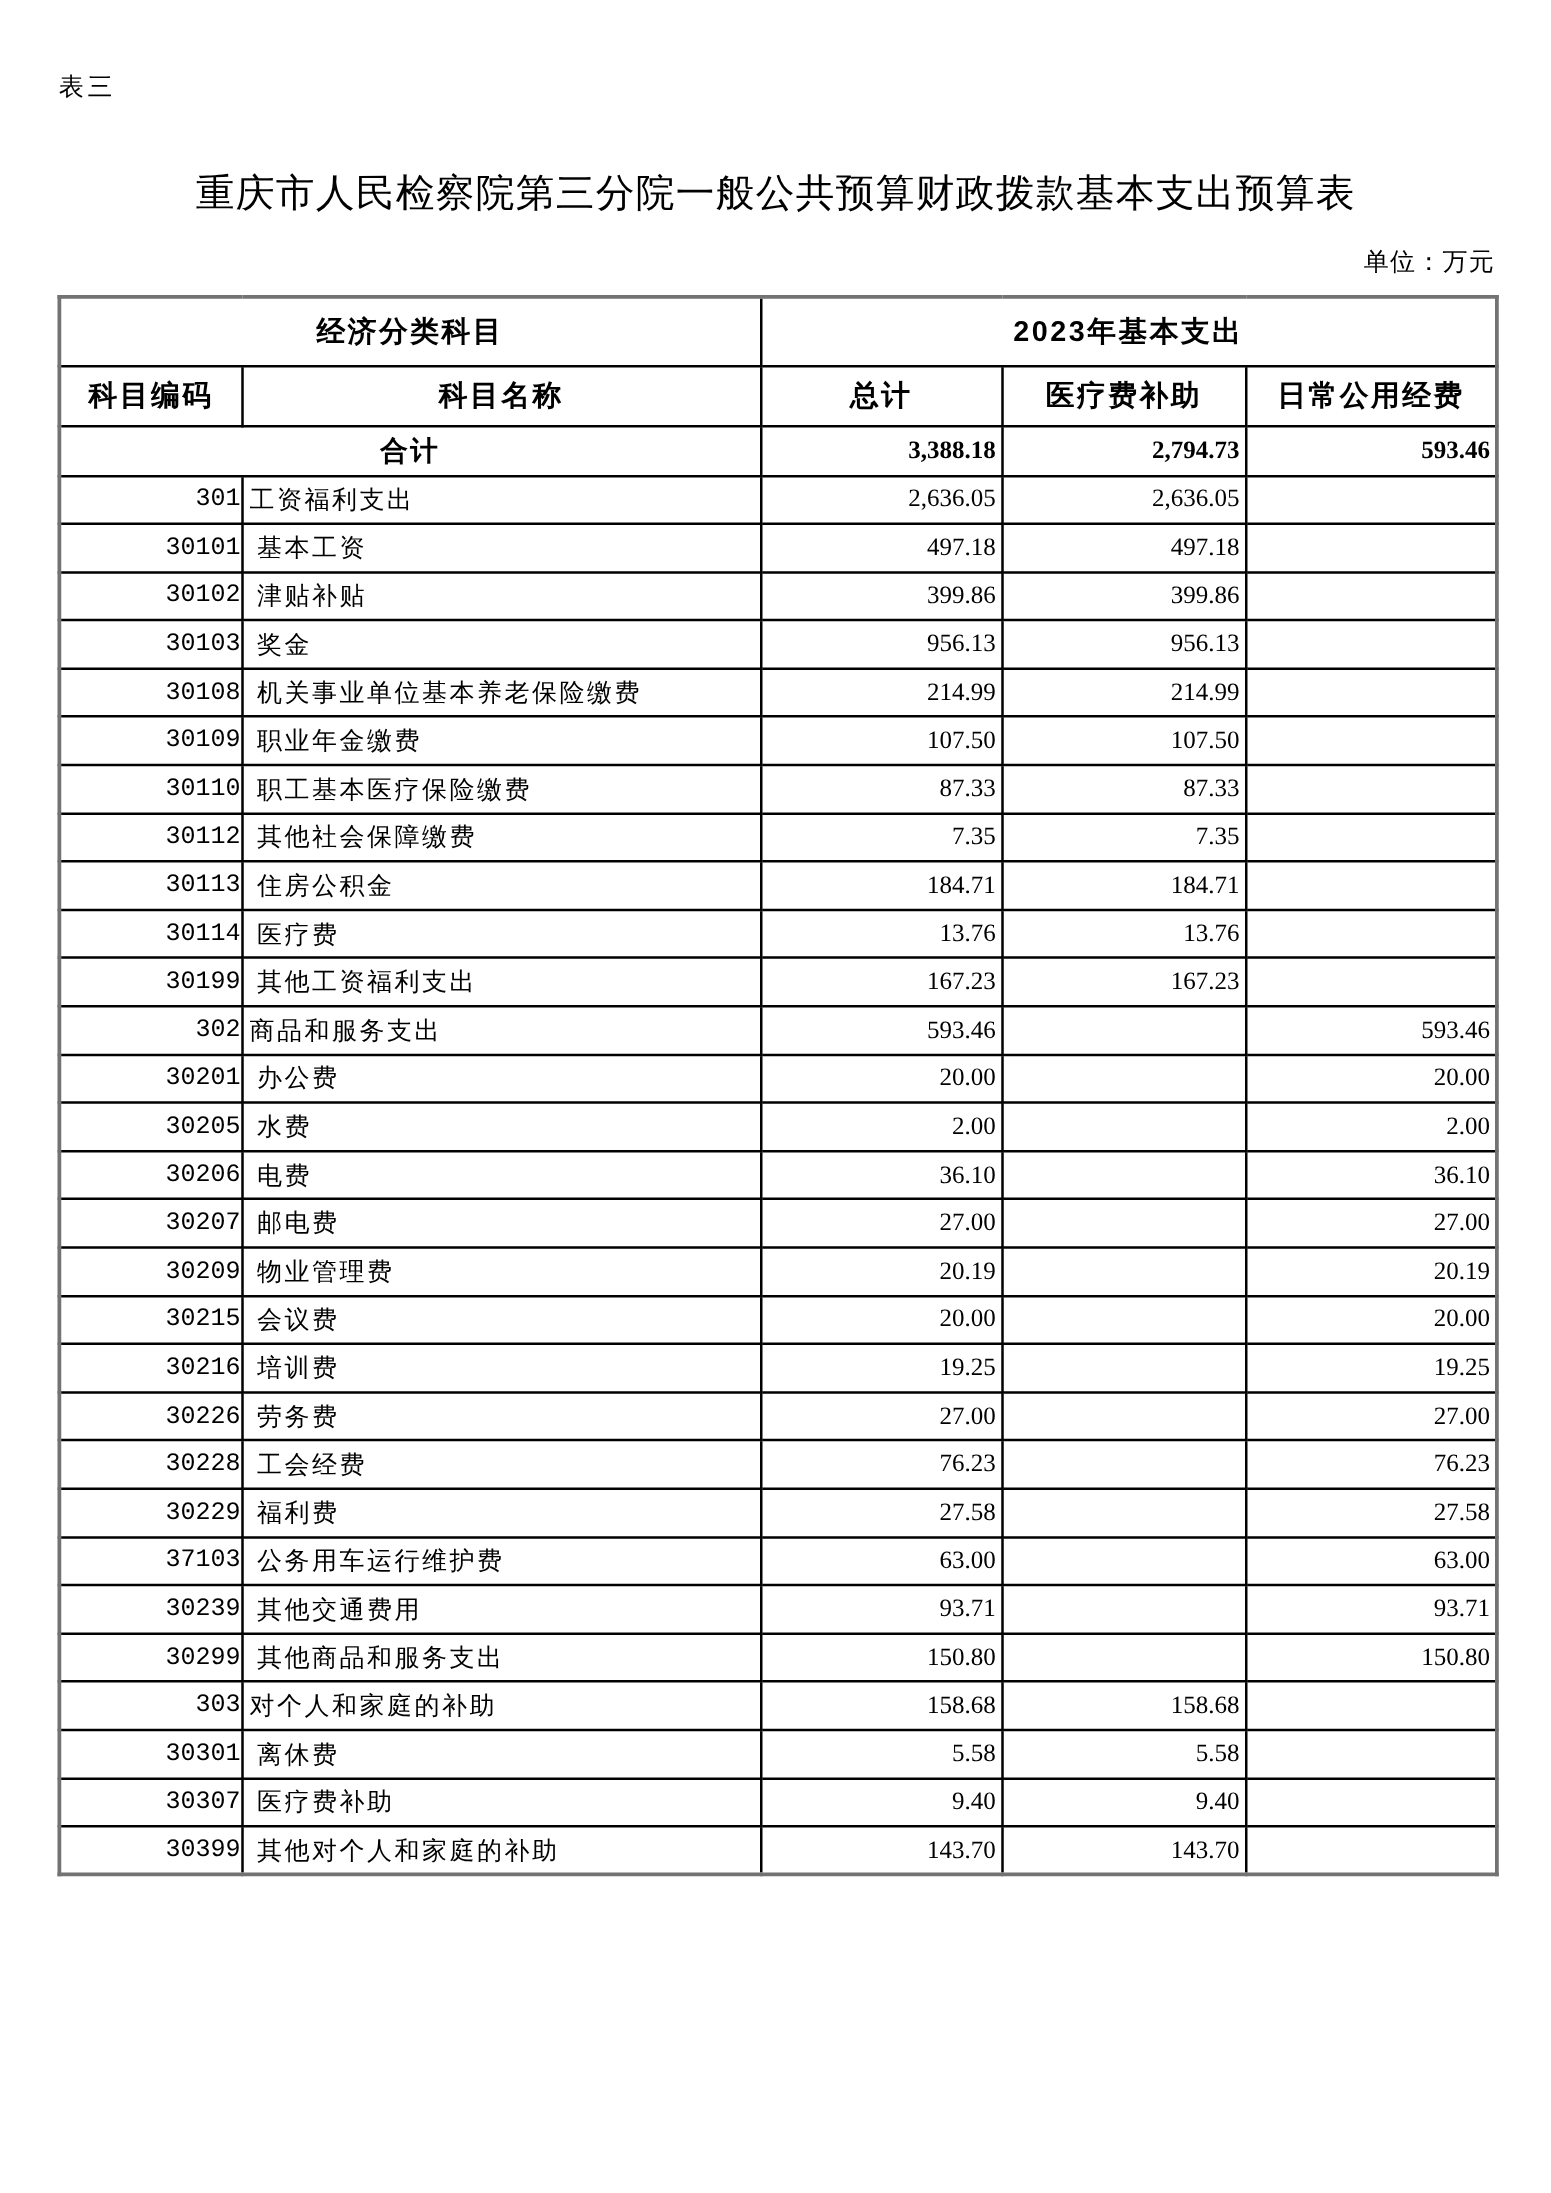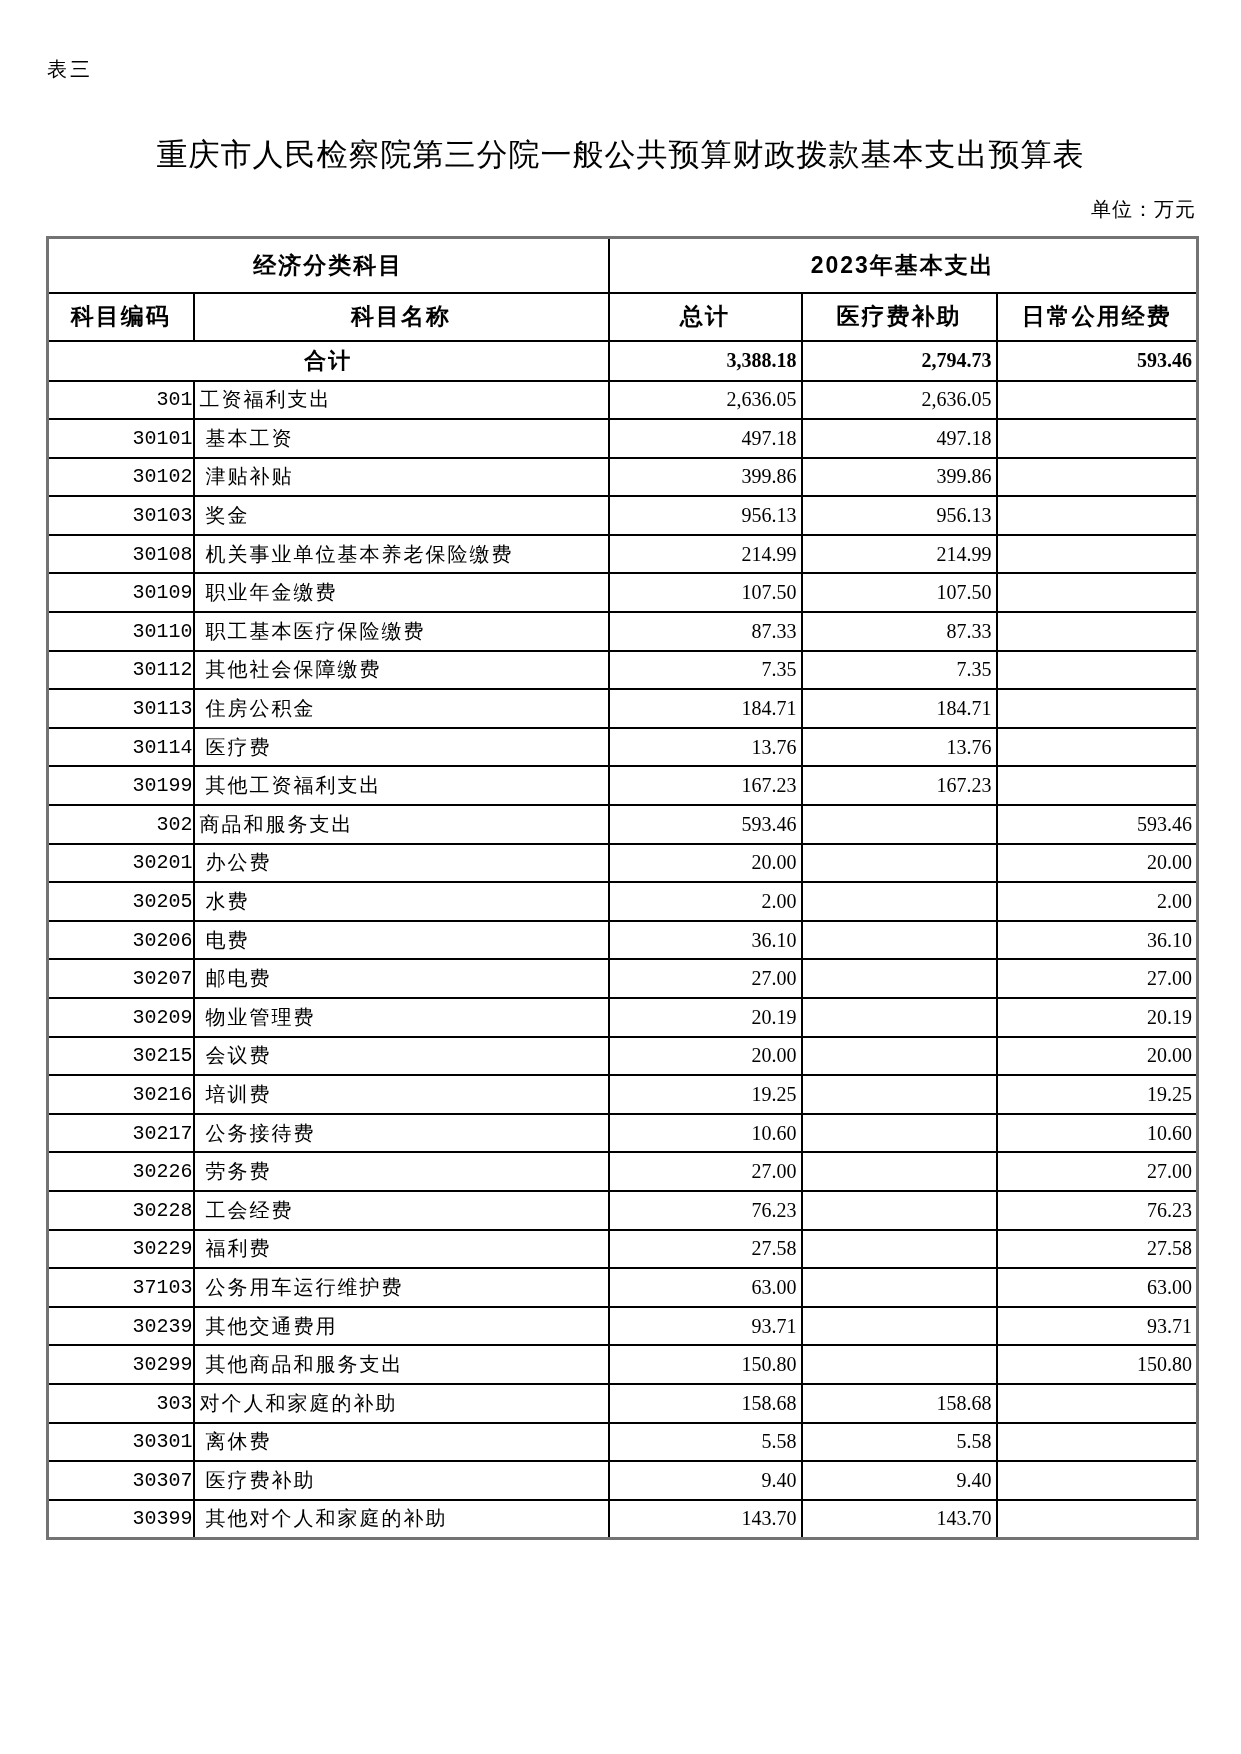--- a/index.html
+++ b/index.html
@@ -264,27 +264,20 @@
           <td class="num-cell">20.00</td>
         </tr>
         <tr class="data-row">
           <td class="code-cell">30216</td>
           <td class="name-cell">培训费</td>
           <td class="num-cell">19.25</td>
           <td class="num-cell"></td>
           <td class="num-cell">19.25</td>
         </tr>
         <tr class="data-row">
-          <td class="code-cell">30217</td>
-          <td class="name-cell">公务接待费</td>
-          <td class="num-cell">10.60</td>
-          <td class="num-cell"></td>
-          <td class="num-cell">10.60</td>
-        </tr>
-        <tr class="data-row">
           <td class="code-cell">30226</td>
           <td class="name-cell">劳务费</td>
           <td class="num-cell">27.00</td>
           <td class="num-cell"></td>
           <td class="num-cell">27.00</td>
         </tr>
         <tr class="data-row">
           <td class="code-cell">30228</td>
           <td class="name-cell">工会经费</td>
           <td class="num-cell">76.23</td>

